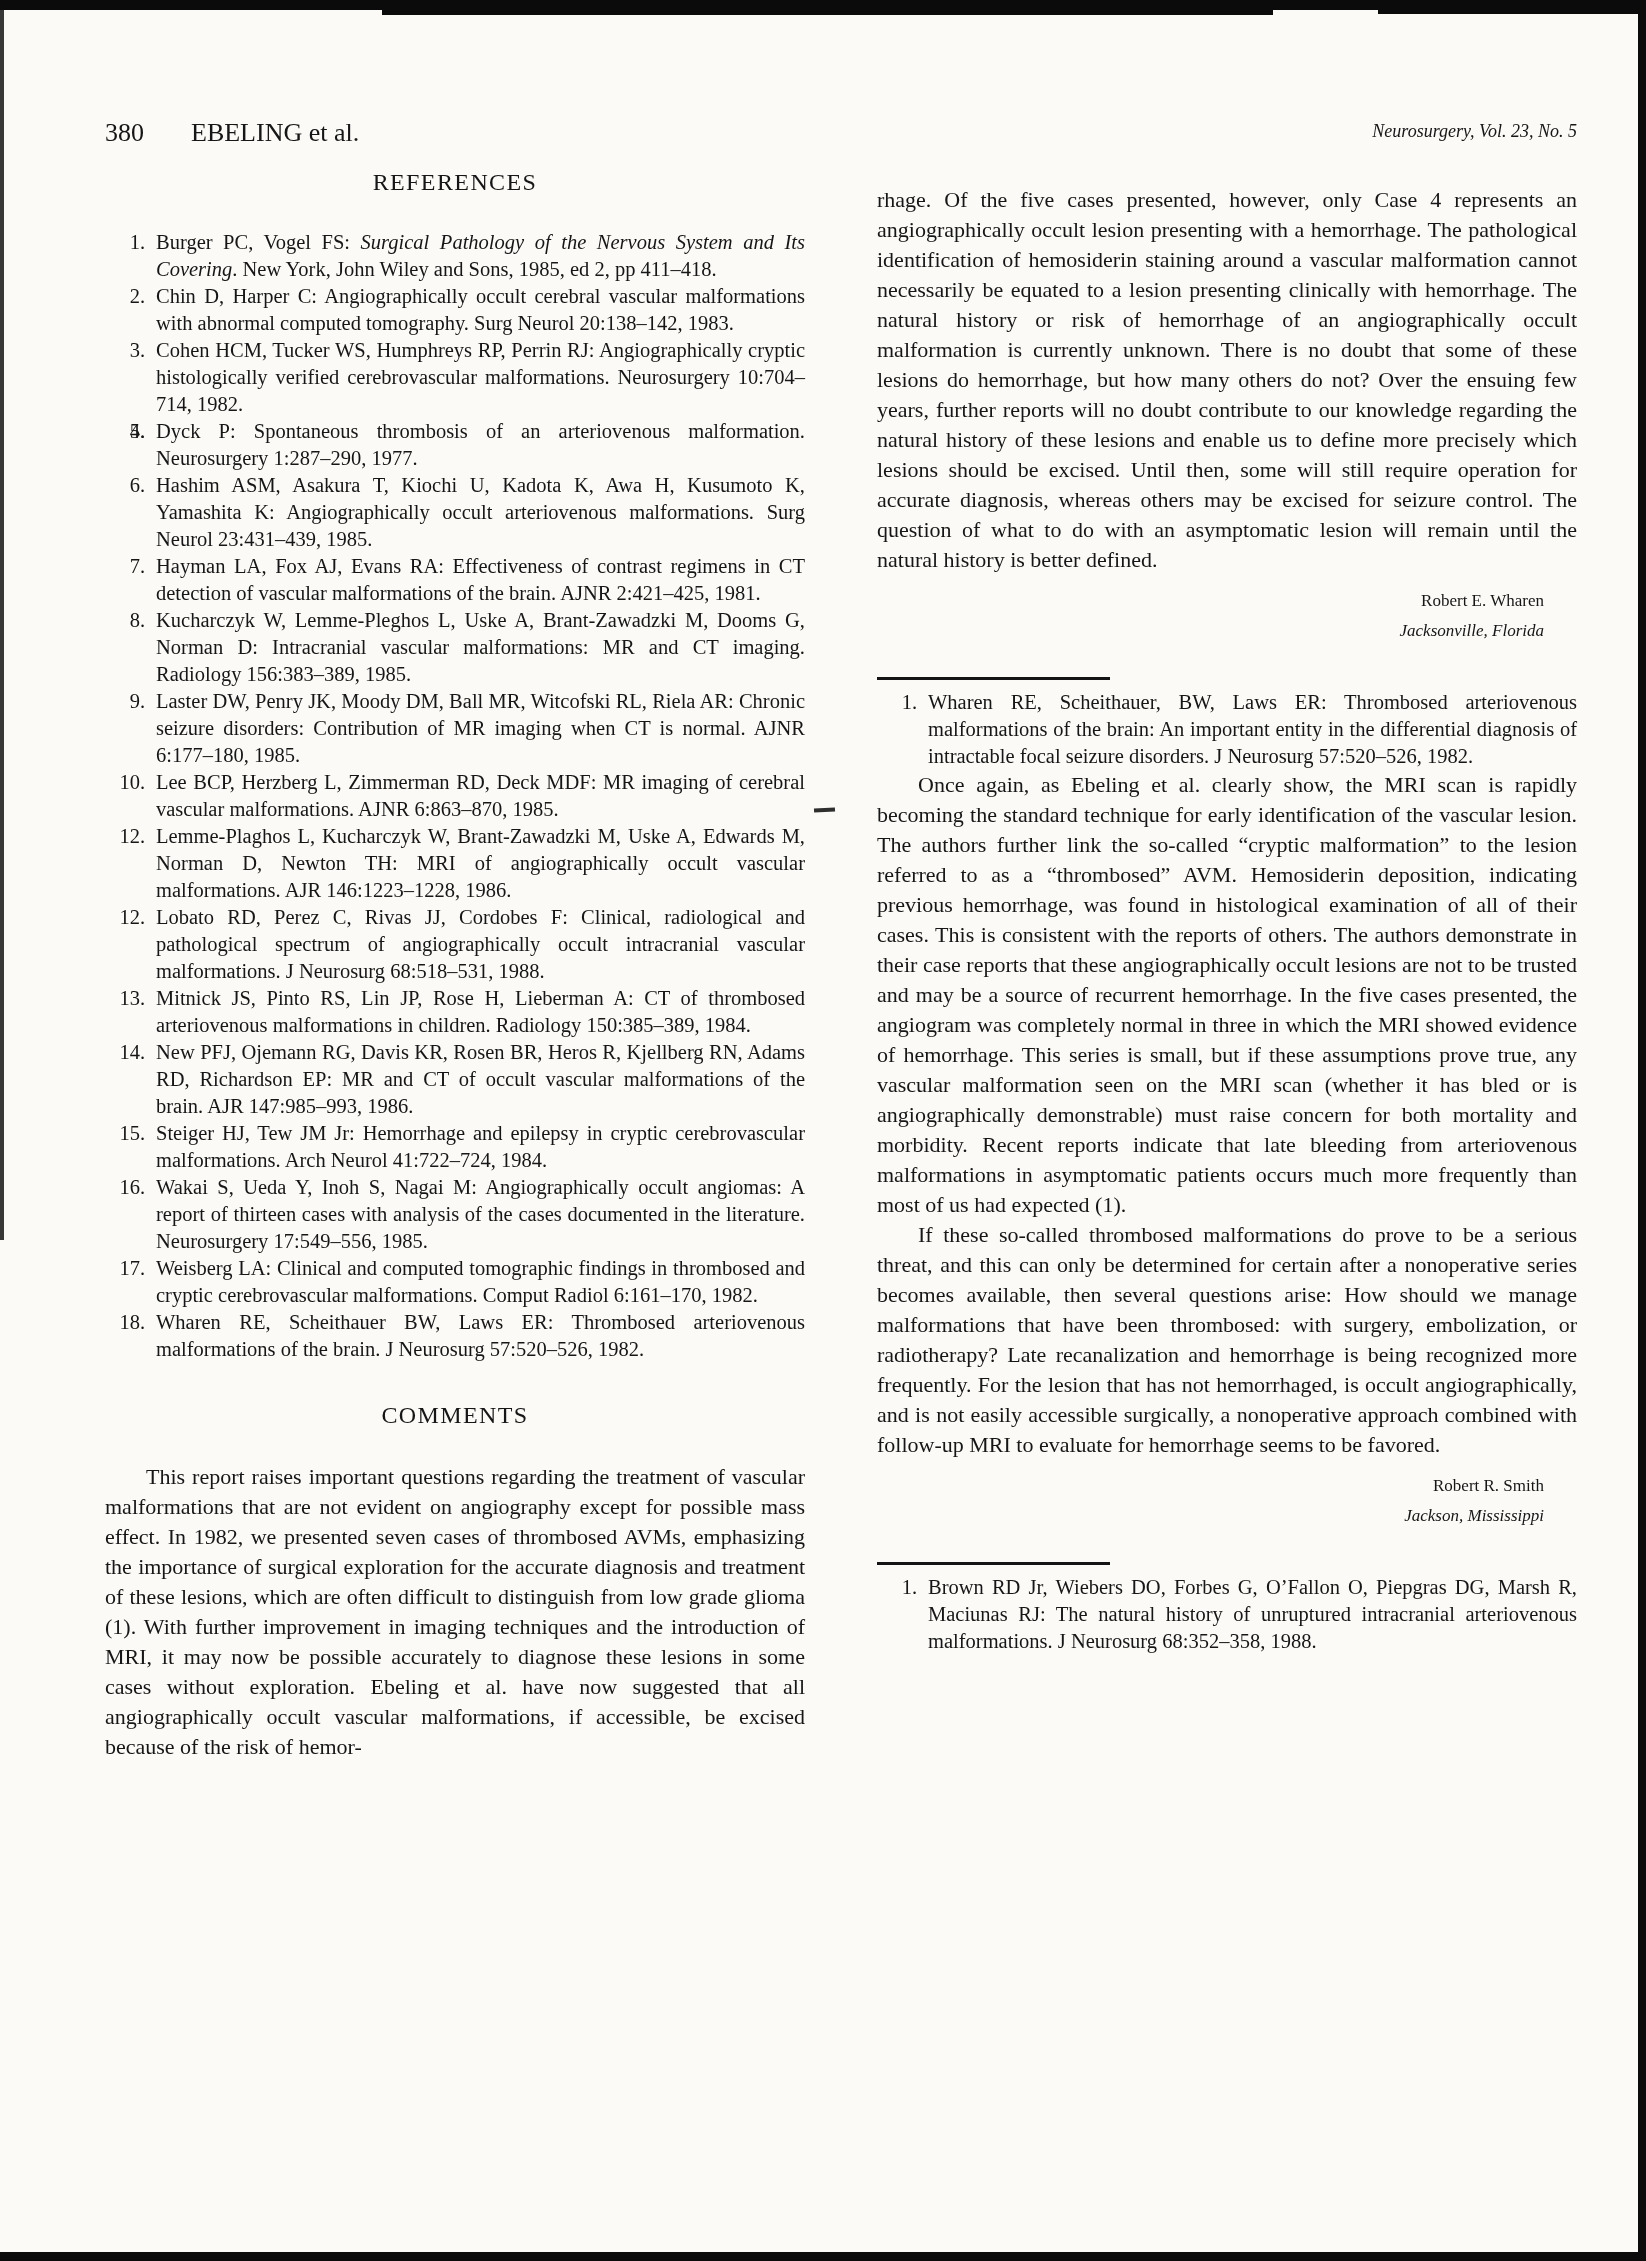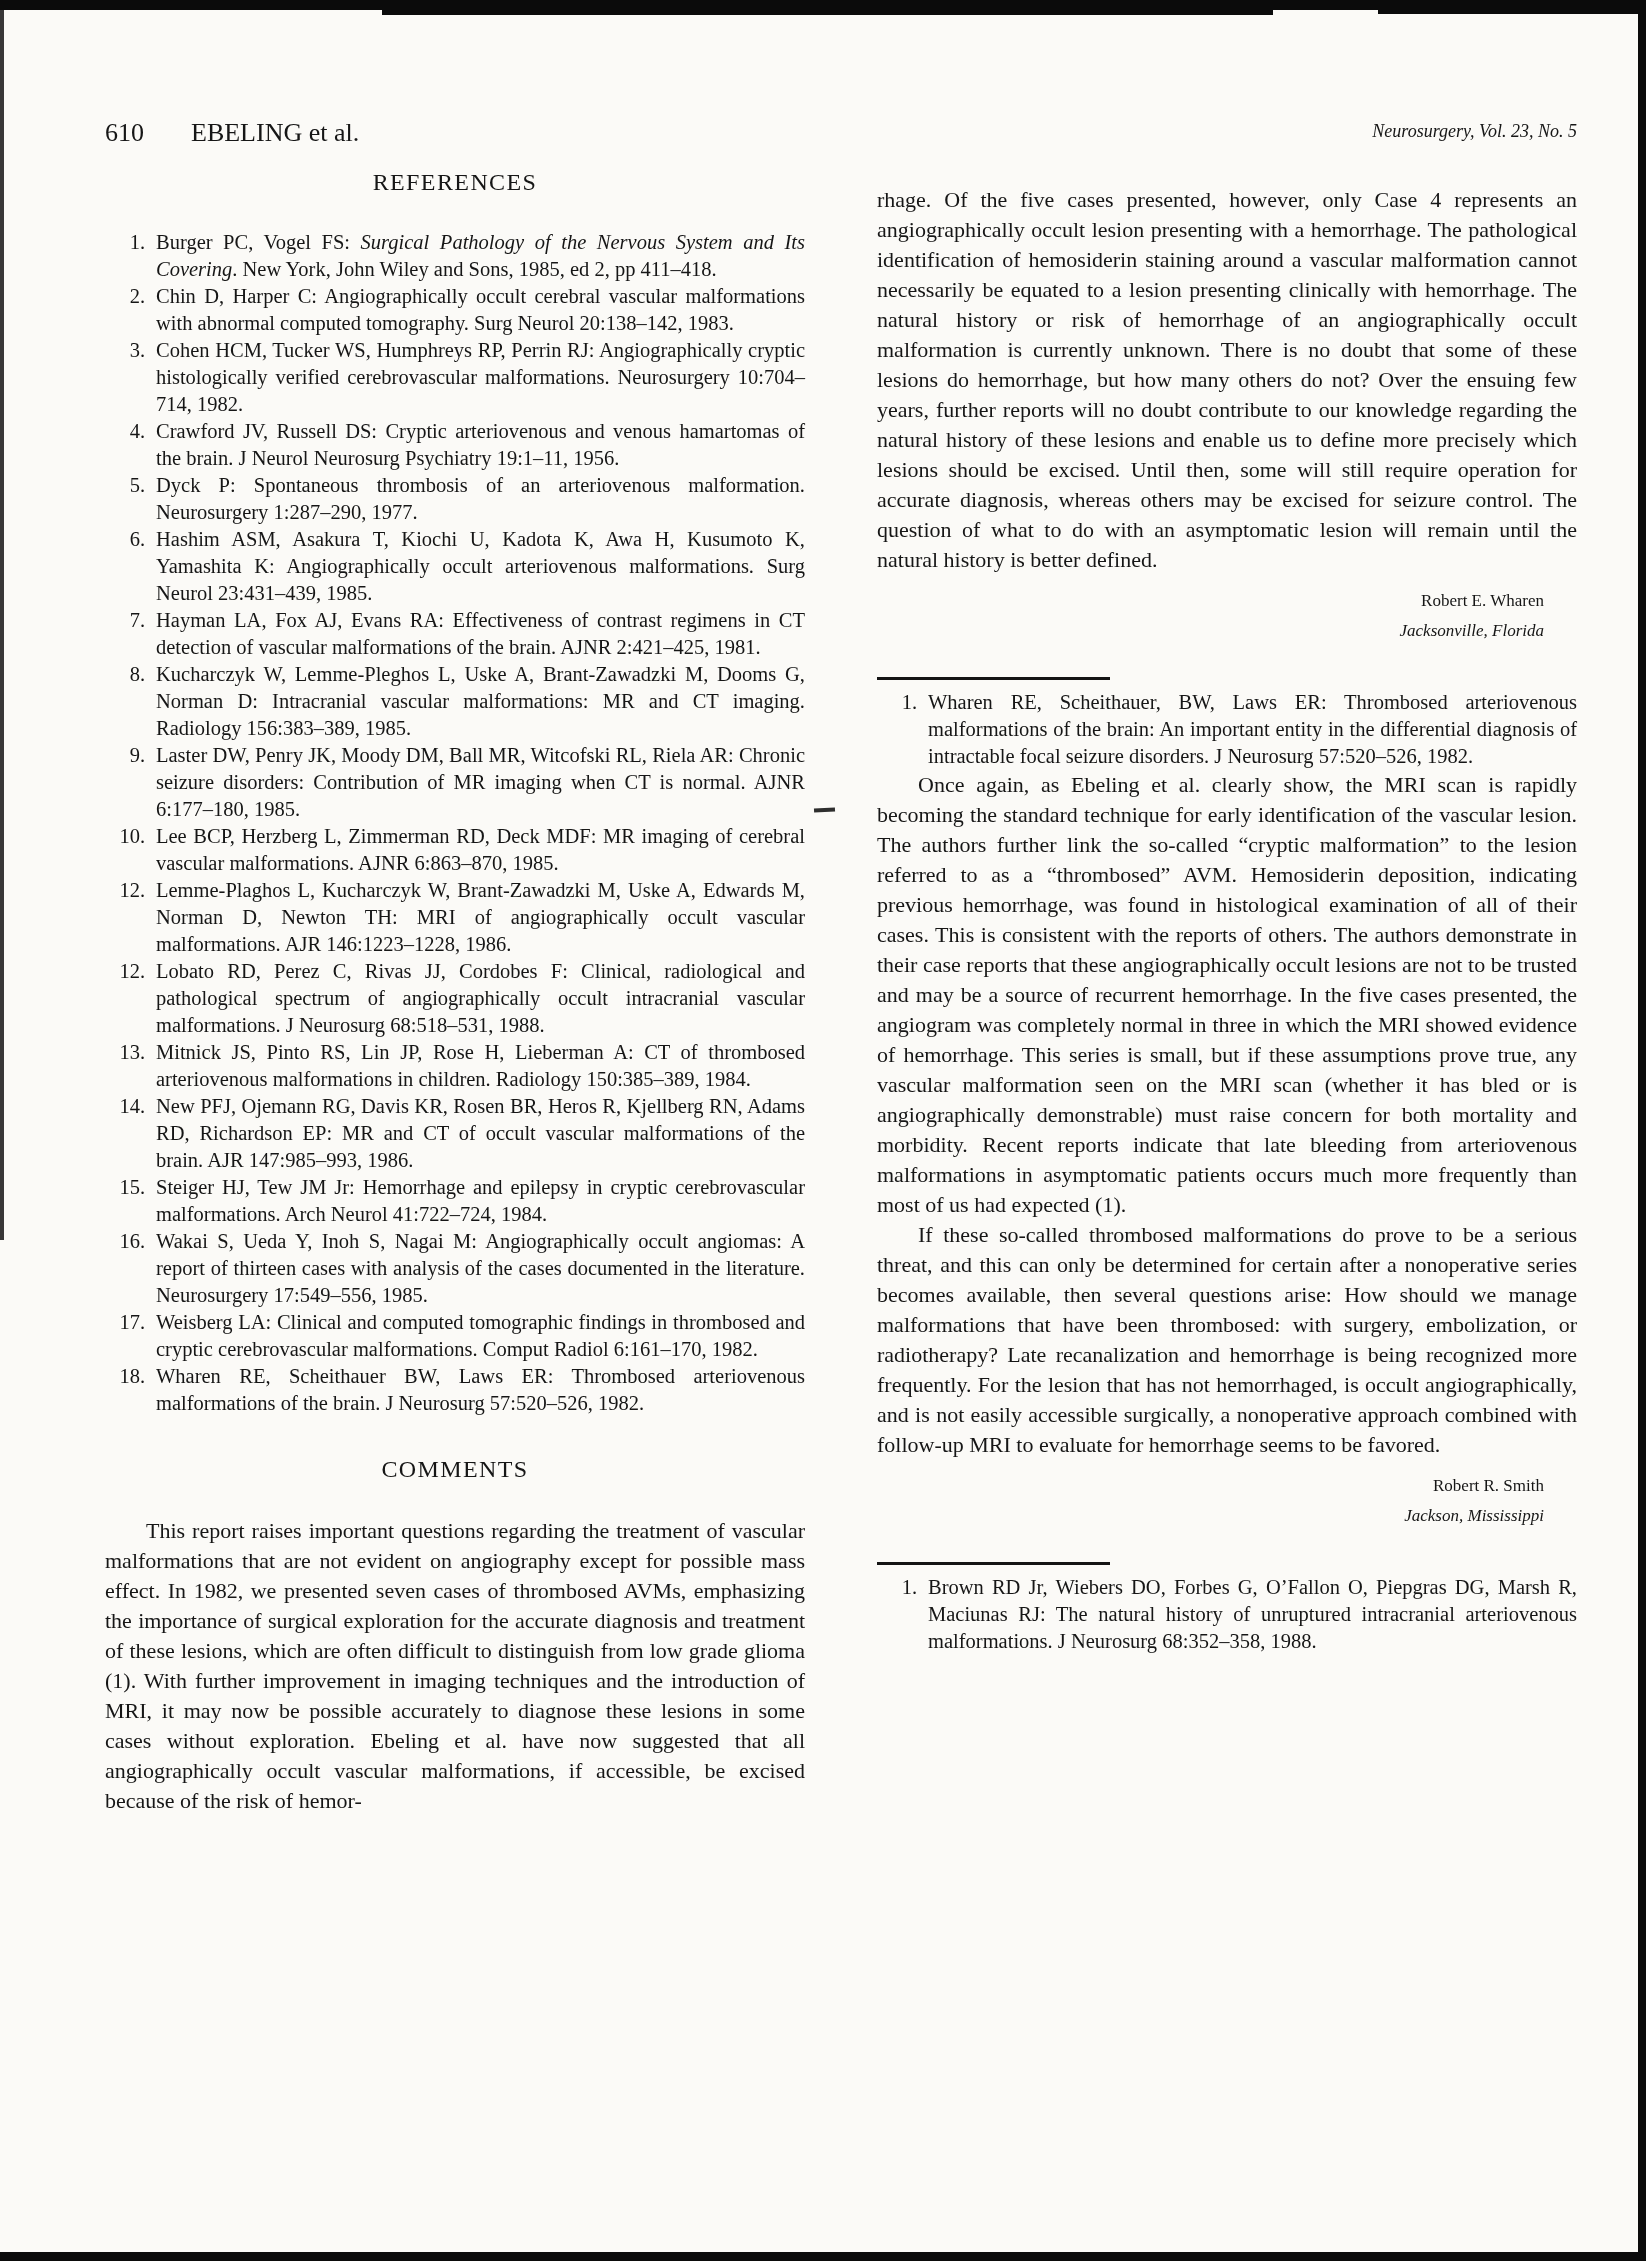--- a/index.html
+++ b/index.html
@@ -52,31 +52,31 @@
 
   <div class="scan-top"></div>
   <div class="scan-top-2"></div>
   <div class="scan-top-3"></div>
   <div class="scan-left"></div>
   <div class="scan-right"></div>
   <div class="scan-bottom"></div>
   <div class="artifact-dash"></div>
 
   <div class="hdr-left">
-    <span class="pgnum">610</span><span>EBELING et al.</span>
+    <span class="pgnum">380</span><span>EBELING et al.</span>
   </div>
   <div class="hdr-right">Neurosurgery, Vol. 23, No. 5</div>
 
   <div class="col-left">
     <div class="colheading">REFERENCES</div>
     <ol class="reflist">
         <li class="ref-item"><span class="ref-num">1.</span><span class="ref-text"><span>Burger PC, Vogel FS: </span><span class="it">Surgical Pathology of the Nervous System and Its Covering</span><span>. New York, John Wiley and Sons, 1985, ed 2, pp 411–418.</span></span></li>
         <li class="ref-item"><span class="ref-num">2.</span><span class="ref-text"><span>Chin D, Harper C: Angiographically occult cerebral vascular malformations with abnormal computed tomography. Surg Neurol 20:138–142, 1983.</span></span></li>
         <li class="ref-item"><span class="ref-num">3.</span><span class="ref-text"><span>Cohen HCM, Tucker WS, Humphreys RP, Perrin RJ: Angiographically cryptic histologically verified cerebrovascular malformations. Neurosurgery 10:704–714, 1982.</span></span></li>
-        <li class="ref-item"><span class="ref-num">4.</span><span class="ref-text"><span>Crawford JV, Russell DS: Cryptic arteriovenous and venous hamartomas of the brain. J Neurol Neurosurg Psychiatry 19:1–11, 1956.</span></span></li>
+        <li class="ref-item"><span class="ref-num">4.</span></li>
         <li class="ref-item"><span class="ref-num">5.</span><span class="ref-text"><span>Dyck P: Spontaneous thrombosis of an arteriovenous malformation. Neurosurgery 1:287–290, 1977.</span></span></li>
         <li class="ref-item"><span class="ref-num">6.</span><span class="ref-text"><span>Hashim ASM, Asakura T, Kiochi U, Kadota K, Awa H, Kusumoto K, Yamashita K: Angiographically occult arteriovenous malformations. Surg Neurol 23:431–439, 1985.</span></span></li>
         <li class="ref-item"><span class="ref-num">7.</span><span class="ref-text"><span>Hayman LA, Fox AJ, Evans RA: Effectiveness of contrast regimens in CT detection of vascular malformations of the brain. AJNR 2:421–425, 1981.</span></span></li>
         <li class="ref-item"><span class="ref-num">8.</span><span class="ref-text"><span>Kucharczyk W, Lemme-Pleghos L, Uske A, Brant-Zawadzki M, Dooms G, Norman D: Intracranial vascular malformations: MR and CT imaging. Radiology 156:383–389, 1985.</span></span></li>
         <li class="ref-item"><span class="ref-num">9.</span><span class="ref-text"><span>Laster DW, Penry JK, Moody DM, Ball MR, Witcofski RL, Riela AR: Chronic seizure disorders: Contribution of MR imaging when CT is normal. AJNR 6:177–180, 1985.</span></span></li>
         <li class="ref-item"><span class="ref-num">10.</span><span class="ref-text"><span>Lee BCP, Herzberg L, Zimmerman RD, Deck MDF: MR imaging of cerebral vascular malformations. AJNR 6:863–870, 1985.</span></span></li>
         <li class="ref-item"><span class="ref-num">12.</span><span class="ref-text"><span>Lemme-Plaghos L, Kucharczyk W, Brant-Zawadzki M, Uske A, Edwards M, Norman D, Newton TH: MRI of angiographically occult vascular malformations. AJR 146:1223–1228, 1986.</span></span></li>
         <li class="ref-item"><span class="ref-num">12.</span><span class="ref-text"><span>Lobato RD, Perez C, Rivas JJ, Cordobes F: Clinical, radiological and pathological spectrum of angiographically occult intracranial vascular malformations. J Neurosurg 68:518–531, 1988.</span></span></li>
         <li class="ref-item"><span class="ref-num">13.</span><span class="ref-text"><span>Mitnick JS, Pinto RS, Lin JP, Rose H, Lieberman A: CT of thrombosed arteriovenous malformations in children. Radiology 150:385–389, 1984.</span></span></li>
         <li class="ref-item"><span class="ref-num">14.</span><span class="ref-text"><span>New PFJ, Ojemann RG, Davis KR, Rosen BR, Heros R, Kjellberg RN, Adams RD, Richardson EP: MR and CT of occult vascular malformations of the brain. AJR 147:985–993, 1986.</span></span></li>

